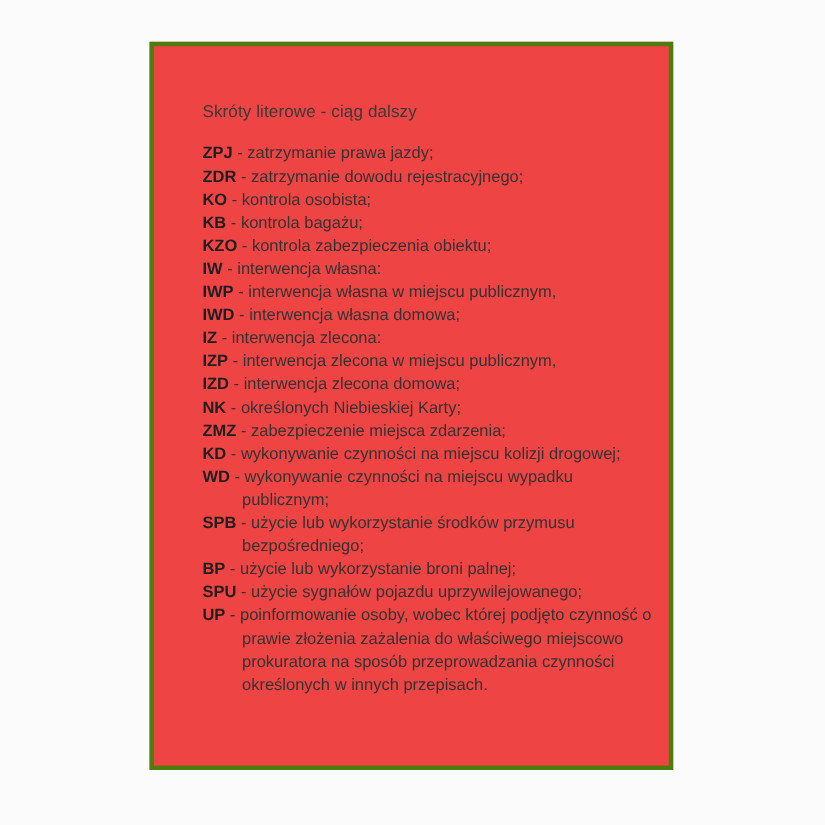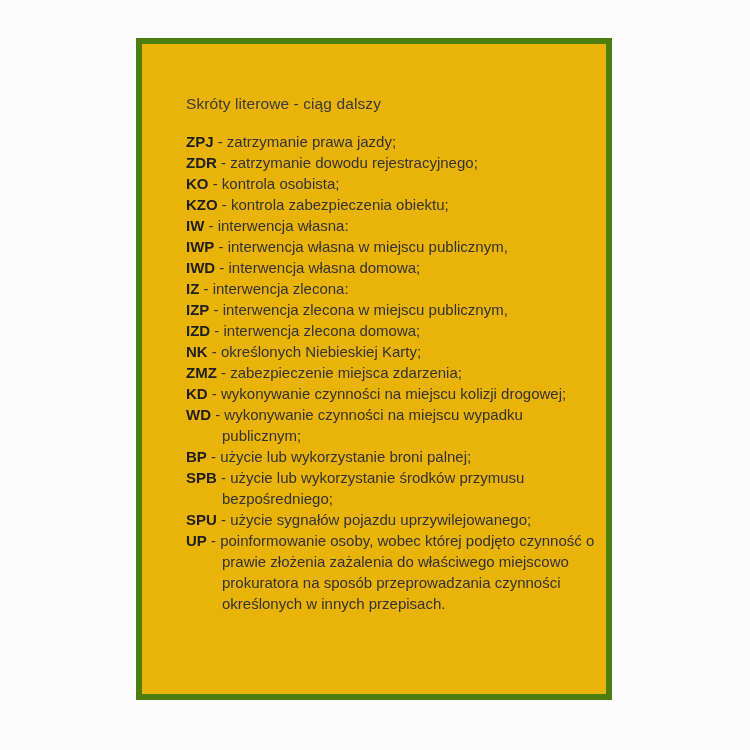--- a/index.html
+++ b/index.html
@@ -13,22 +13,22 @@
     font-family: "Liberation Sans", sans-serif;
     overflow: hidden;
   }
 
   .page-sheet {
     position: absolute;
     left: 136px;
     top: 38px;
     width: 476px;
     height: 662px;
-    background: #eab308;
-    border: 6px solid #4d7c0f;
+    background: #ef4444;
+    border: 4px solid #4d7c0f;
     box-sizing: border-box;
   }
 
   .content-area {
     position: absolute;
     left: 44px;
     top: 50px;
     right: 8px;
   }
 
@@ -75,31 +75,32 @@
 
 <div class="page-sheet">
   <div class="content-area">
 
     <h1 class="doc-title">Skróty literowe - ciąg dalszy</h1>
 
     <ul class="entry-list">
         <li class="entry-item"><span class="entry-term">ZPJ</span> <span class="entry-sep">-</span> <span class="entry-def">zatrzymanie prawa jazdy;</span></li>
         <li class="entry-item"><span class="entry-term">ZDR</span> <span class="entry-sep">-</span> <span class="entry-def">zatrzymanie dowodu rejestracyjnego;</span></li>
         <li class="entry-item"><span class="entry-term">KO</span> <span class="entry-sep">-</span> <span class="entry-def">kontrola osobista;</span></li>
+        <li class="entry-item"><span class="entry-term">KB</span> <span class="entry-sep">-</span> <span class="entry-def">kontrola bagażu;</span></li>
         <li class="entry-item"><span class="entry-term">KZO</span> <span class="entry-sep">-</span> <span class="entry-def">kontrola zabezpieczenia obiektu;</span></li>
         <li class="entry-item"><span class="entry-term">IW</span> <span class="entry-sep">-</span> <span class="entry-def">interwencja własna:</span></li>
         <li class="entry-item"><span class="entry-term">IWP</span> <span class="entry-sep">-</span> <span class="entry-def">interwencja własna w miejscu publicznym,</span></li>
         <li class="entry-item"><span class="entry-term">IWD</span> <span class="entry-sep">-</span> <span class="entry-def">interwencja własna domowa;</span></li>
         <li class="entry-item"><span class="entry-term">IZ</span> <span class="entry-sep">-</span> <span class="entry-def">interwencja zlecona:</span></li>
         <li class="entry-item"><span class="entry-term">IZP</span> <span class="entry-sep">-</span> <span class="entry-def">interwencja zlecona w miejscu publicznym,</span></li>
         <li class="entry-item"><span class="entry-term">IZD</span> <span class="entry-sep">-</span> <span class="entry-def">interwencja zlecona domowa;</span></li>
         <li class="entry-item"><span class="entry-term">NK</span> <span class="entry-sep">-</span> <span class="entry-def">określonych Niebieskiej Karty;</span></li>
         <li class="entry-item"><span class="entry-term">ZMZ</span> <span class="entry-sep">-</span> <span class="entry-def">zabezpieczenie miejsca zdarzenia;</span></li>
         <li class="entry-item"><span class="entry-term">KD</span> <span class="entry-sep">-</span> <span class="entry-def">wykonywanie czynności na miejscu kolizji drogowej;</span></li>
         <li class="entry-item"><span class="entry-term">WD</span> <span class="entry-sep">-</span> <span class="entry-def">wykonywanie czynności na miejscu wypadku publicznym;</span></li>
+        <li class="entry-item"><span class="entry-term">SPB</span> <span class="entry-sep">-</span> <span class="entry-def">użycie lub wykorzystanie środków przymusu bezpośredniego;</span></li>
         <li class="entry-item"><span class="entry-term">BP</span> <span class="entry-sep">-</span> <span class="entry-def">użycie lub wykorzystanie broni palnej;</span></li>
-        <li class="entry-item"><span class="entry-term">SPB</span> <span class="entry-sep">-</span> <span class="entry-def">użycie lub wykorzystanie środków przymusu bezpośredniego;</span></li>
         <li class="entry-item"><span class="entry-term">SPU</span> <span class="entry-sep">-</span> <span class="entry-def">użycie sygnałów pojazdu uprzywilejowanego;</span></li>
         <li class="entry-item"><span class="entry-term">UP</span> <span class="entry-sep">-</span> <span class="entry-def">poinformowanie osoby, wobec której podjęto czynność o prawie złożenia zażalenia do właściwego miejscowo prokuratora na sposób przeprowadzania czynności określonych w innych przepisach.</span></li>
       </ul>
 
   </div>
 </div>
 
 </body></html>

